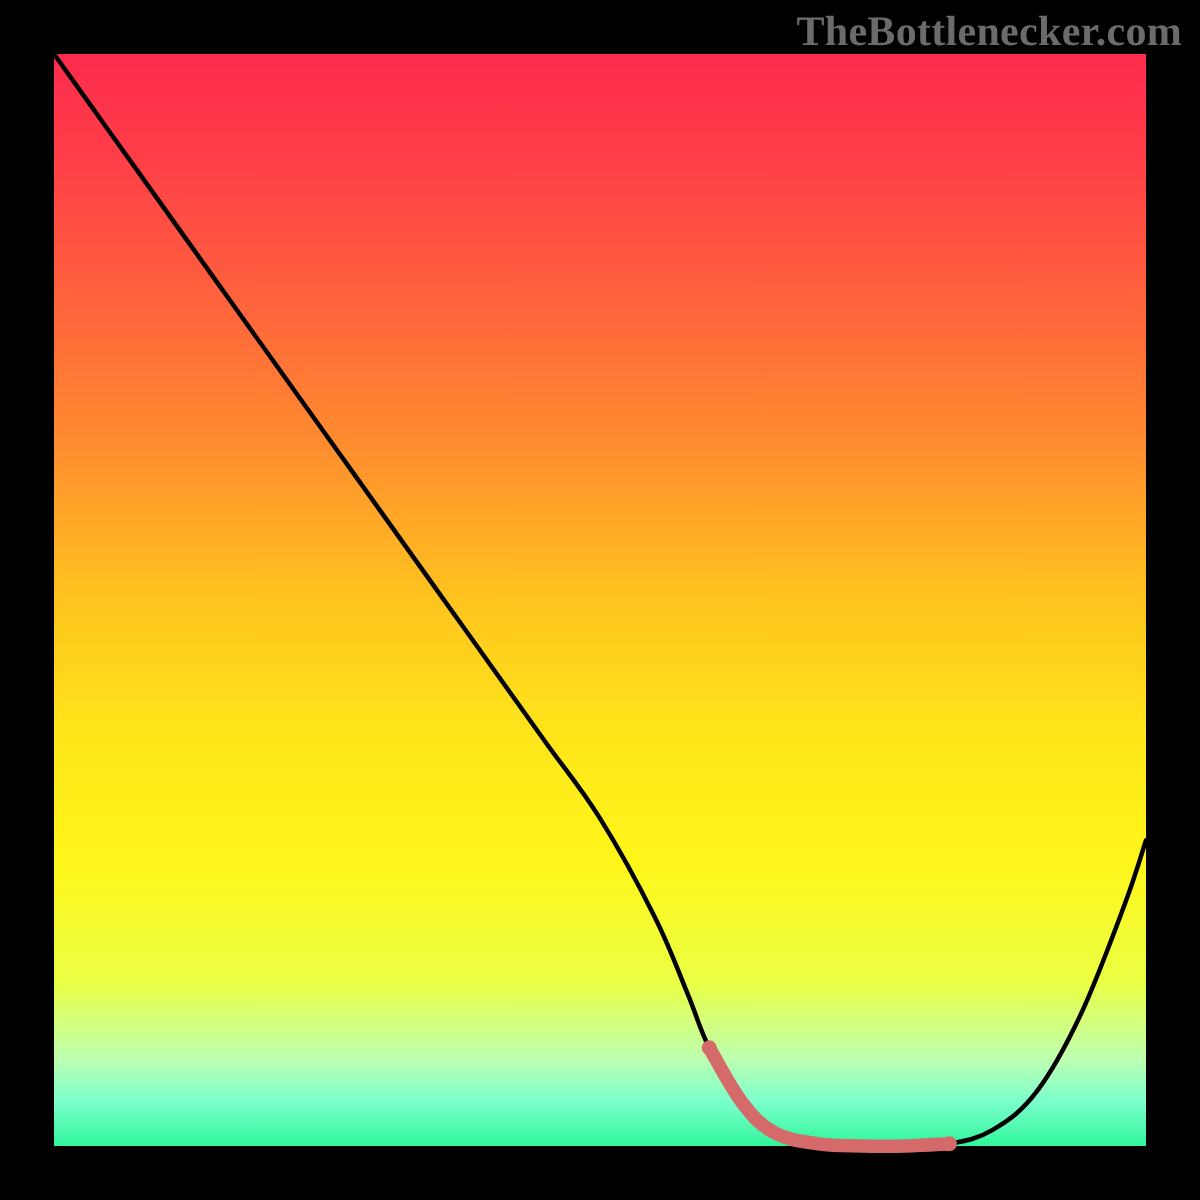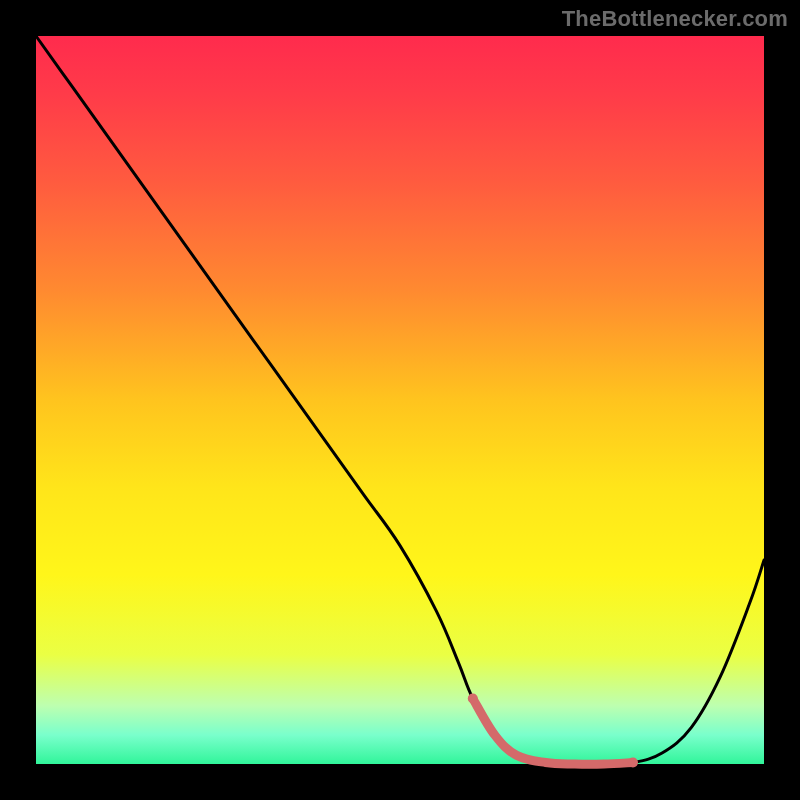--- a/index.html
+++ b/index.html
@@ -12,22 +12,22 @@
   }
   .stage {
     position: relative;
     width: 800px;
     height: 800px;
   }
   .watermark {
     position: absolute;
     top: 6px;
     right: 12px;
-    font-family: Liberation Sans, sans-serif;
-    font-size: 22px;
+    font-family: Liberation Serif, serif;
+    font-size: 28px;
     font-weight: 600;
     color: #6b6b6b;
     letter-spacing: 0.2px;
     user-select: none;
   }
   svg {
     position: absolute;
     left: 0;
     top: 0;
   }

